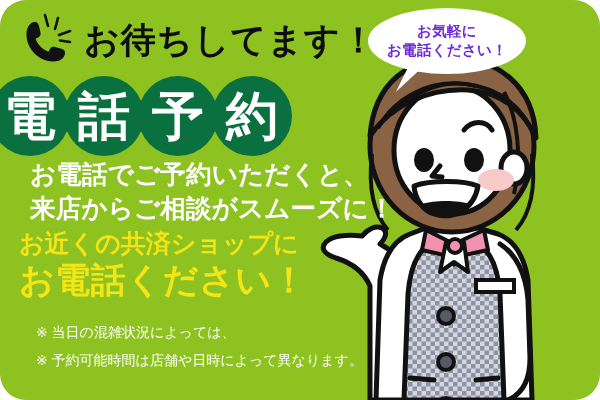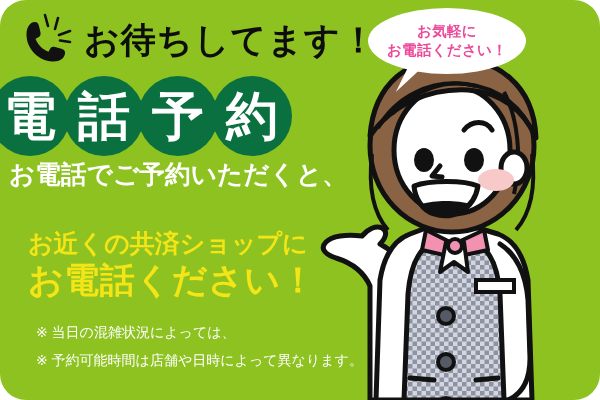--- a/index.html
+++ b/index.html
@@ -53,21 +53,21 @@
     border-radius: 50% / 50%;
     display: flex;
     flex-direction: column;
     align-items: center;
     justify-content: center;
     z-index: 6;
   }
   .speech-bubble .bline {
     font-size: 14.5px;
     font-weight: bold;
-    color: #ec4899;
+    color: #6d28d9;
     line-height: 1.28;
     white-space: nowrap;
     letter-spacing: 0.3px;
   }
   .bubble-tail {
     position: absolute;
     left: 382px; top: 62px;
     width: 46px; height: 30px;
     background: #ffffff;
     clip-path: polygon(100% 0%, 30% 100%, 62% 2%);
@@ -91,35 +91,35 @@
   }
   .badge-circle span {
     font-size: 52px;
     font-weight: bold;
     color: #ffffff;
     line-height: 1;
   }
   
   .body-copy {
     position: absolute;
-    left: 9px; top: 158px;
+    left: 30px; top: 158px;
     z-index: 4;
   }
   .body-copy .line {
     font-size: 25.5px;
     font-weight: bold;
     color: #ffffff;
     line-height: 1.32;
     white-space: nowrap;
     letter-spacing: 0.2px;
   }
   
   .emphasis {
     position: absolute;
-    left: 28px; top: 228px;
+    left: 19px; top: 228px;
     z-index: 4;
   }
   .emphasis .ysmall {
     font-size: 25px;
     font-weight: bold;
     color: #f3e516;
     line-height: 1.2;
     white-space: nowrap;
   }
   .emphasis .ybig {
@@ -191,20 +191,21 @@
     <div class="badge-circle">
       <span>予</span>
     </div>
     <div class="badge-circle">
       <span>約</span>
     </div>
   </div>
 
   <div class="body-copy">
     <div class="line">お電話でご予約いただくと、</div>
+    <div class="line">来店からご相談がスムーズに！</div>
   </div>
 
   <div class="emphasis">
     <div class="ysmall">お近くの共済ショップに</div>
     <div class="ybig">お電話ください！</div>
   </div>
 
   <div class="notes">
     <div class="note">※ 当日の混雑状況によっては、</div>
     <div class="note gap">※ 予約可能時間は店舗や日時によって異なります。</div>

